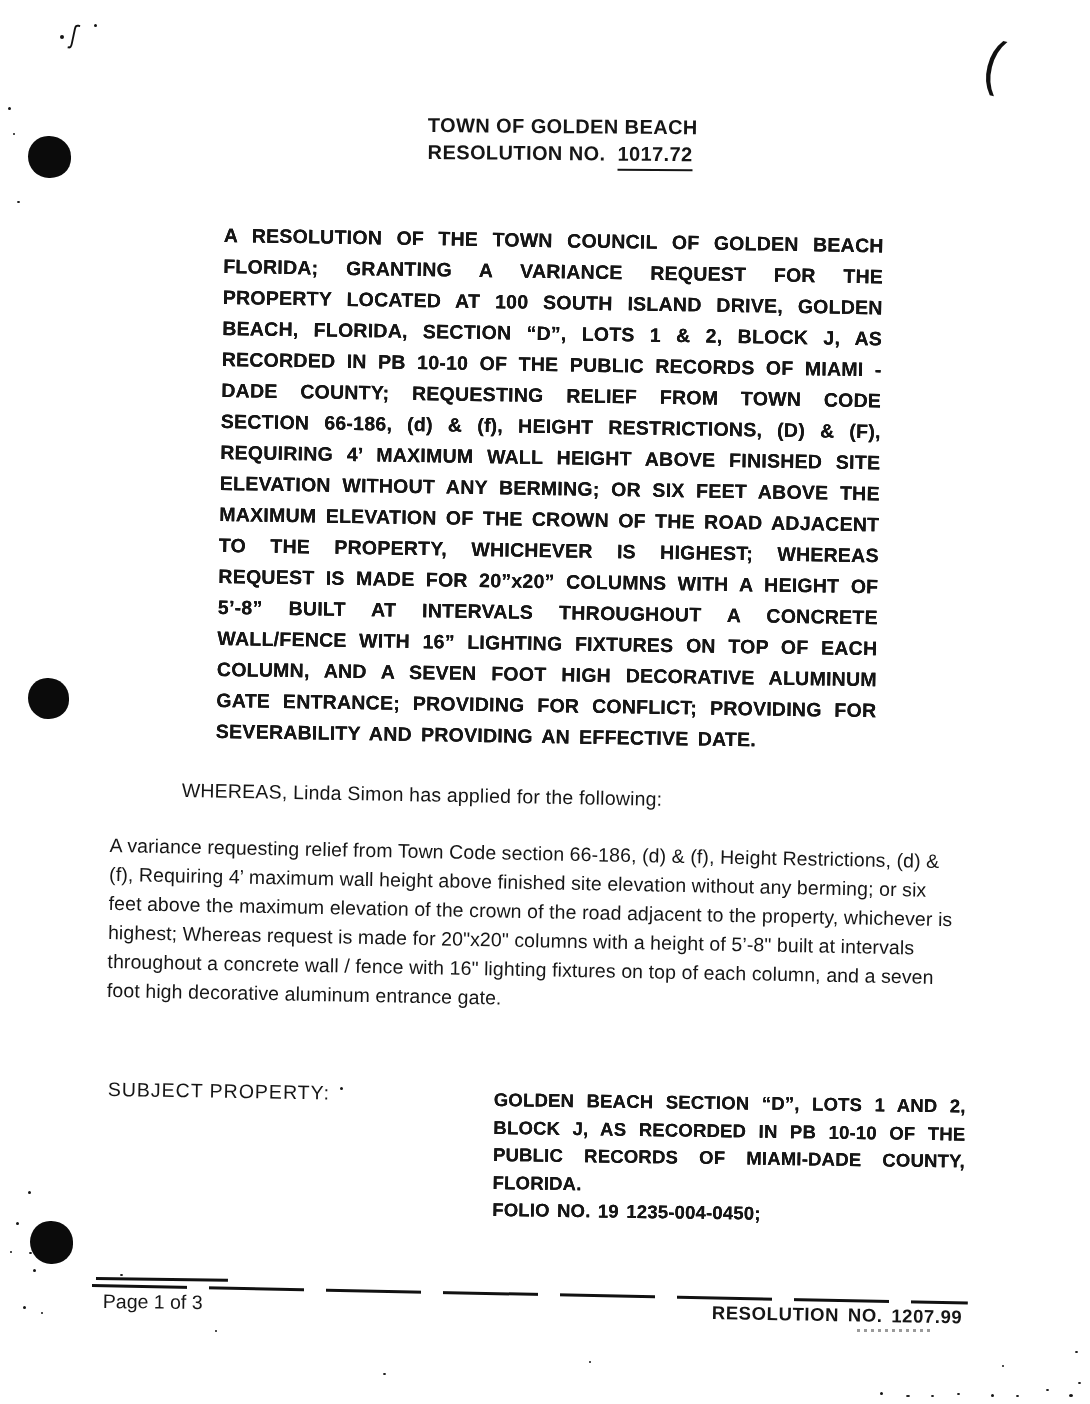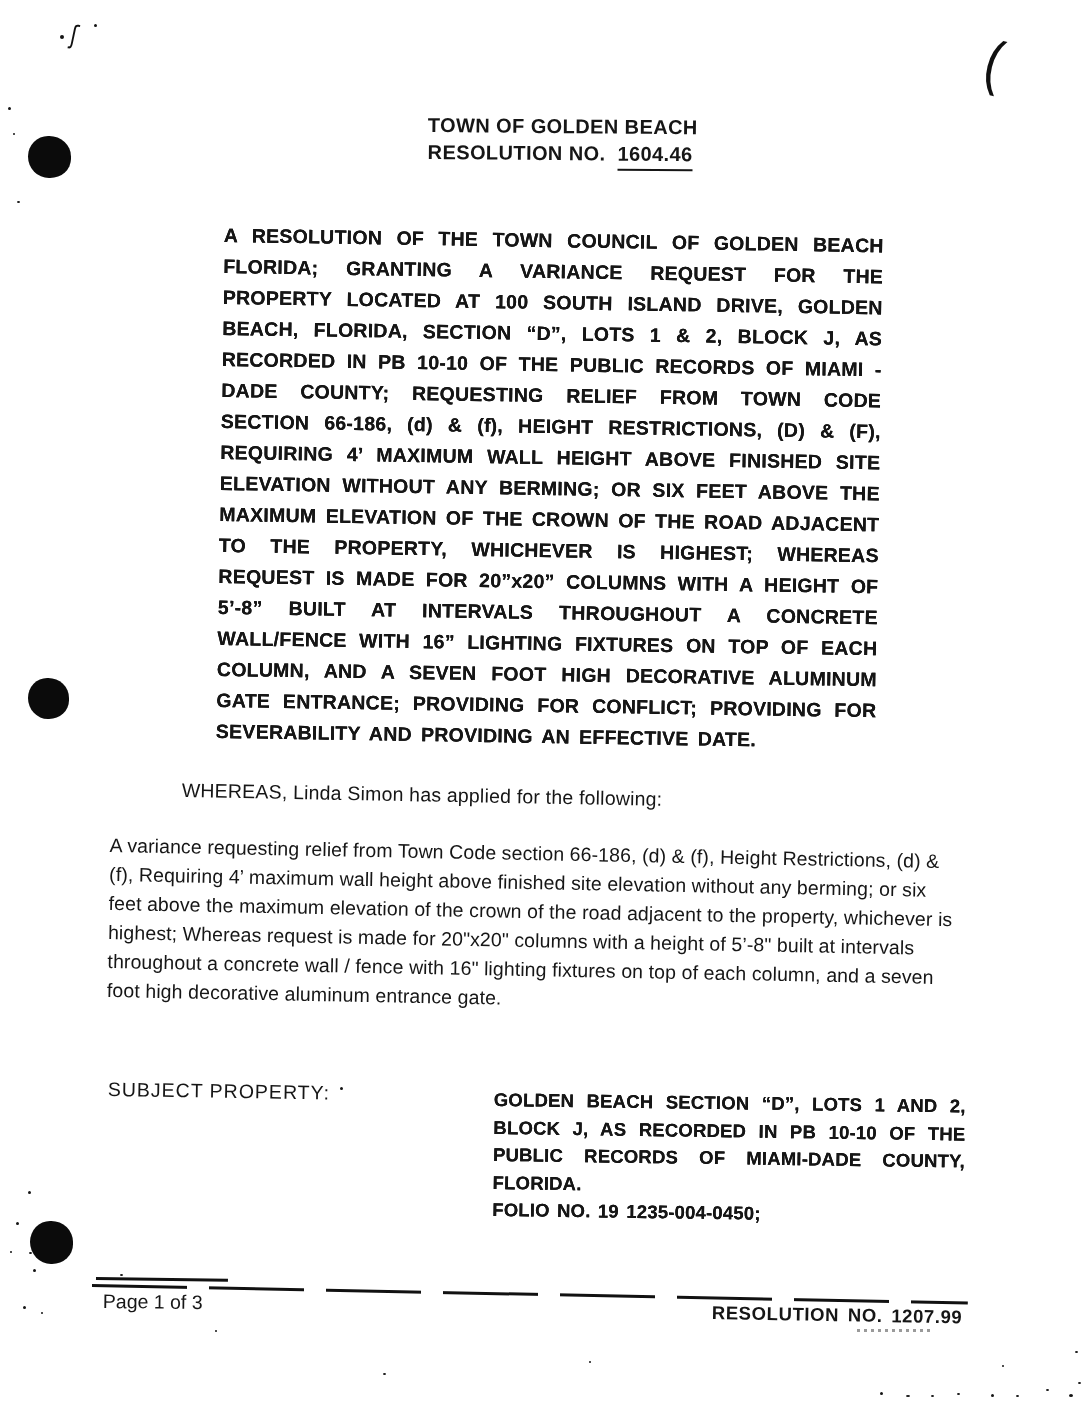--- a/index.html
+++ b/index.html
@@ -107,21 +107,21 @@
   <div class="hole hole3"></div>
 
   <div class="pen-mark-tl">ʃ</div>
   <div class="pen-mark-tr">(</div>
   <div class="gray-dots"></div>
 
   <div class="doc-header">
     <div>TOWN OF GOLDEN BEACH</div>
     <div class="res-no-line">
       <span>RESOLUTION NO.</span>
-      <span class="res-number">1604.46</span>
+      <span class="res-number">1017.72</span>
     </div>
   </div>
 
   <div class="res-title">A RESOLUTION OF THE TOWN COUNCIL OF GOLDEN BEACH FLORIDA; GRANTING A VARIANCE REQUEST FOR THE PROPERTY LOCATED AT 100 SOUTH ISLAND DRIVE, GOLDEN BEACH, FLORIDA, SECTION “D”, LOTS 1 &amp; 2, BLOCK J, AS RECORDED IN PB 10-10 OF THE PUBLIC RECORDS OF MIAMI - DADE COUNTY; REQUESTING RELIEF FROM TOWN CODE SECTION 66-186, (d) &amp; (f), HEIGHT RESTRICTIONS, (D) &amp; (F), REQUIRING 4’ MAXIMUM WALL HEIGHT ABOVE FINISHED SITE ELEVATION WITHOUT ANY BERMING; OR SIX FEET ABOVE THE MAXIMUM ELEVATION OF THE CROWN OF THE ROAD ADJACENT TO THE PROPERTY, WHICHEVER IS HIGHEST; WHEREAS REQUEST IS MADE FOR 20”x20” COLUMNS WITH A HEIGHT OF 5’-8” BUILT AT INTERVALS THROUGHOUT A CONCRETE WALL/FENCE WITH 16” LIGHTING FIXTURES ON TOP OF EACH COLUMN, AND A SEVEN FOOT HIGH DECORATIVE ALUMINUM GATE ENTRANCE; PROVIDING FOR CONFLICT; PROVIDING FOR SEVERABILITY AND PROVIDING AN EFFECTIVE DATE.</div>
 
   <div class="whereas">WHEREAS, Linda Simon has applied for the following:</div>
 
   <div class="variance">A variance requesting relief from Town Code section 66-186, (d) &amp; (f), Height Restrictions, (d) &amp; (f), Requiring 4’ maximum wall height above finished site elevation without any berming; or six feet above the maximum elevation of the crown of the road adjacent to the property, whichever is highest; Whereas request is made for 20"x20" columns with a height of 5’-8" built at intervals throughout a concrete wall / fence with 16" lighting fixtures on top of each column, and a seven foot high decorative aluminum entrance gate.</div>
 
   <div class="subject-label">SUBJECT PROPERTY:</div>

